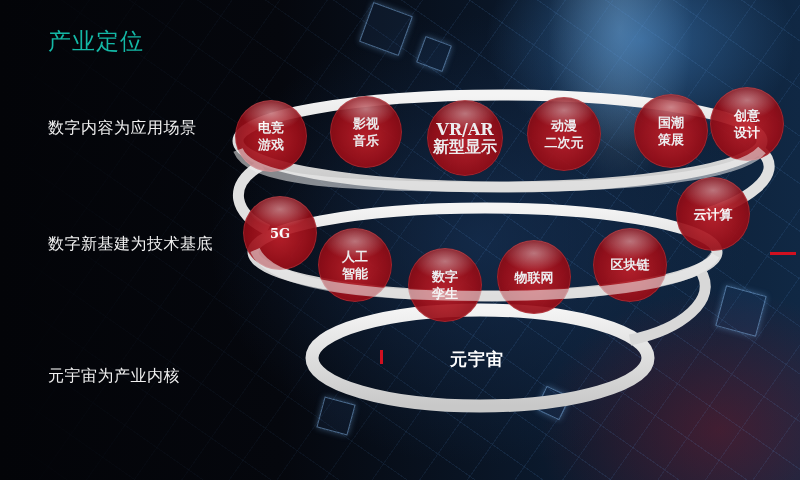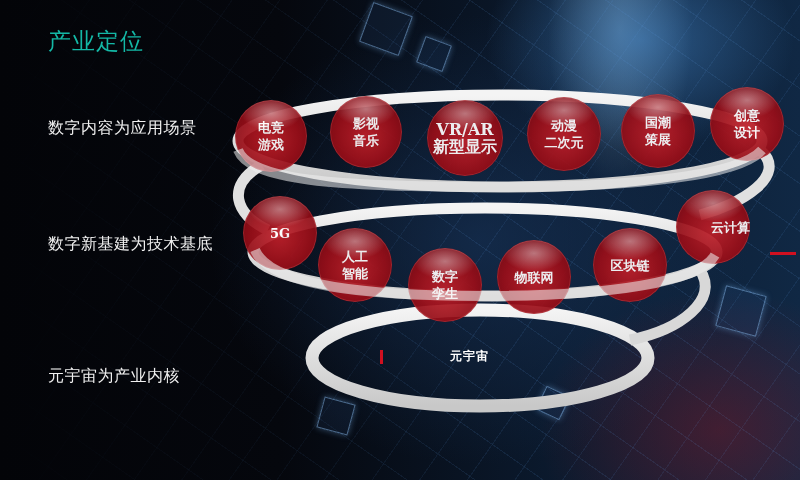--- a/index.html
+++ b/index.html
@@ -41,21 +41,21 @@
       box-shadow: 0 0 0 1px rgba(255,120,120,0.25) inset;
       display: flex; align-items: center; justify-content: center; text-align: center;
       color: #fff; font-size: 13px; line-height: 17px; font-weight: bold;
       opacity: 0.92;
     }
     .ball span { white-space: pre-line; }
     .ball.small-text { font-size: 16px; }
     .core-label {
       position: absolute; left: 450px; top: 348px; color: #fff;
       font-family: "DejaVu Sans", "Liberation Sans", sans-serif;
-      font-size: 12px; font-weight: bold; letter-spacing: 1px;
+      font-size: 17px; font-weight: bold; letter-spacing: 1px;
     }
     .cube {
       position: absolute; border: 1px solid rgba(140,190,240,0.5);
       background: rgba(60,110,170,0.12);
       box-shadow: 0 0 6px rgba(120,180,240,0.4);
     }
     .redmark { position: absolute; background: #d01020; height: 3px; }
   </style>
 </head>
 <body>
@@ -105,21 +105,21 @@
 音乐</span>
 </div>
 <div class="ball small-text" style="left:427px;top:100px;width:76px;height:76px;">
   <span>VR/AR
 新型显示</span>
 </div>
 <div class="ball" style="left:527px;top:97px;width:74px;height:74px;">
   <span>动漫
 二次元</span>
 </div>
-<div class="ball" style="left:621px;top:94px;width:74px;height:74px;text-align:center;">
+<div class="ball" style="left:634px;top:94px;width:74px;height:74px;text-align:center;">
   <span>国潮
 策展</span>
 </div>
 <div class="ball" style="left:710px;top:87px;width:74px;height:74px;text-align:right;">
   <span>创意
 设计</span>
 </div>
 
 <div class="ball" style="left:243px;top:196px;width:74px;height:74px;justify-content:center;">
   <span>5G</span>
@@ -128,24 +128,24 @@
   <span>人工
 智能</span>
 </div>
 <div class="ball" style="left:408px;top:248px;width:74px;height:74px;">
   <span>数字
 孪生</span>
 </div>
 <div class="ball" style="left:497px;top:240px;width:74px;height:74px;">
   <span>物联网</span>
 </div>
-<div class="ball" style="left:593px;top:228px;width:74px;height:74px;">
+<div class="ball" style="left:593px;top:228px;width:74px;height:74px;font-family:Liberation Mono, monospace;">
   <span>区块链</span>
 </div>
-<div class="ball" style="left:676px;top:190px;width:74px;height:74px;justify-content:flex-end;">
+<div class="ball" style="left:676px;top:177px;width:74px;height:74px;">
   <span>云计算</span>
 </div>
 
 <svg class="rings" width="800" height="480" style="pointer-events:none;">
   <path d="M 238 150 C 250 180, 330 187, 500 187 C 640 187, 740 175, 762 150" fill="none" stroke="rgba(240,240,240,0.55)" stroke-width="10"></path>
   <path d="M 255 250 C 270 285, 360 296, 485 296 C 610 296, 700 282, 715 255" fill="none" stroke="rgba(240,240,240,0.55)" stroke-width="10"></path>
 </svg>
 
 <div class="core-label">元宇宙</div>
 

